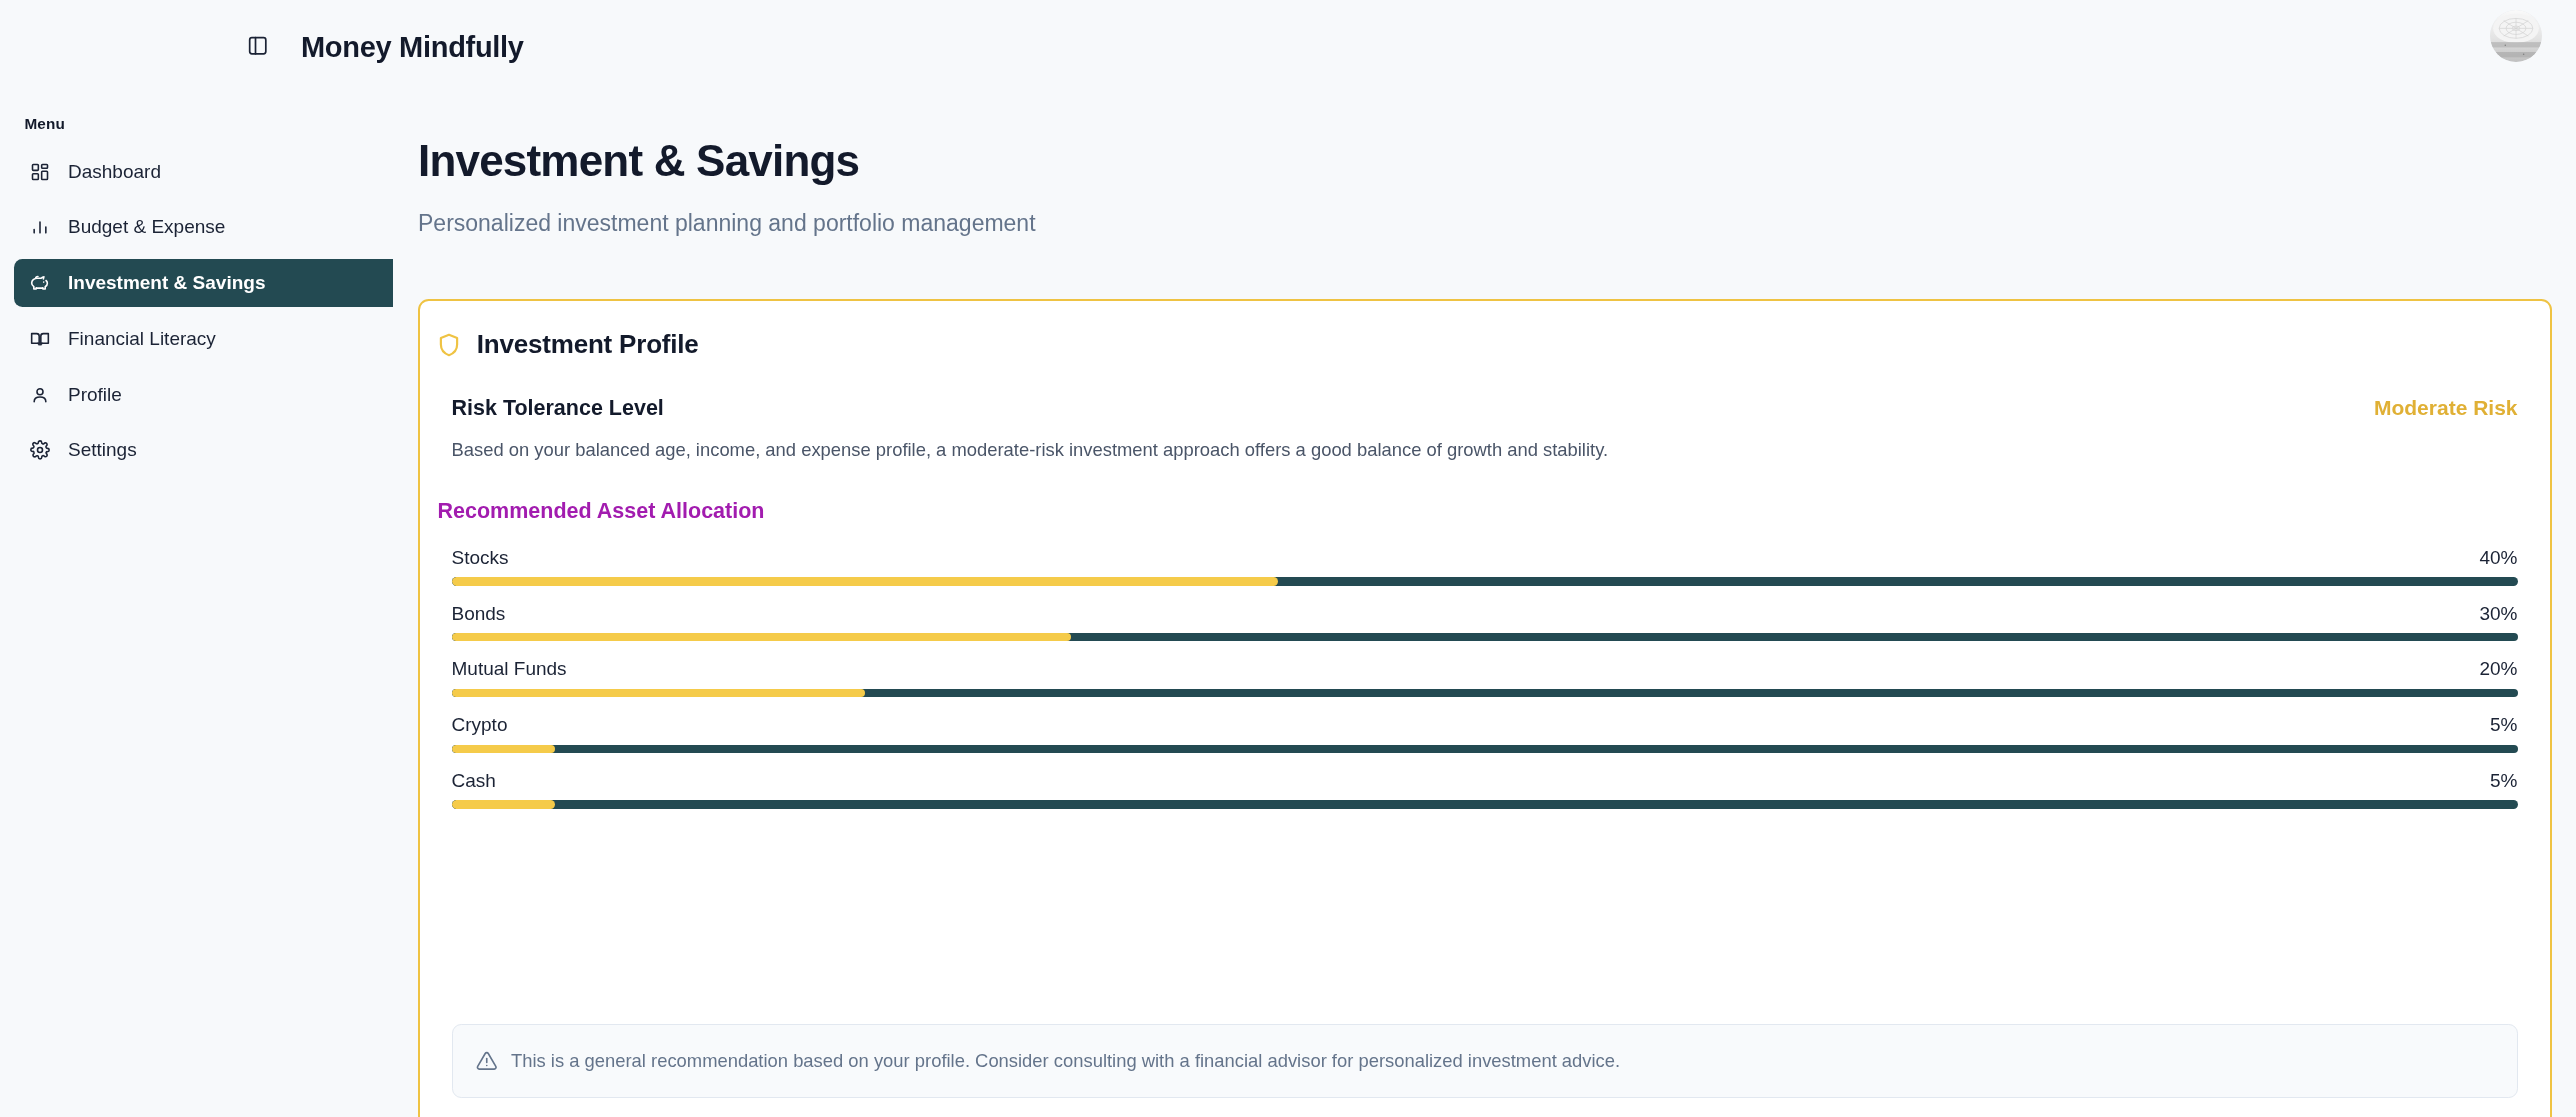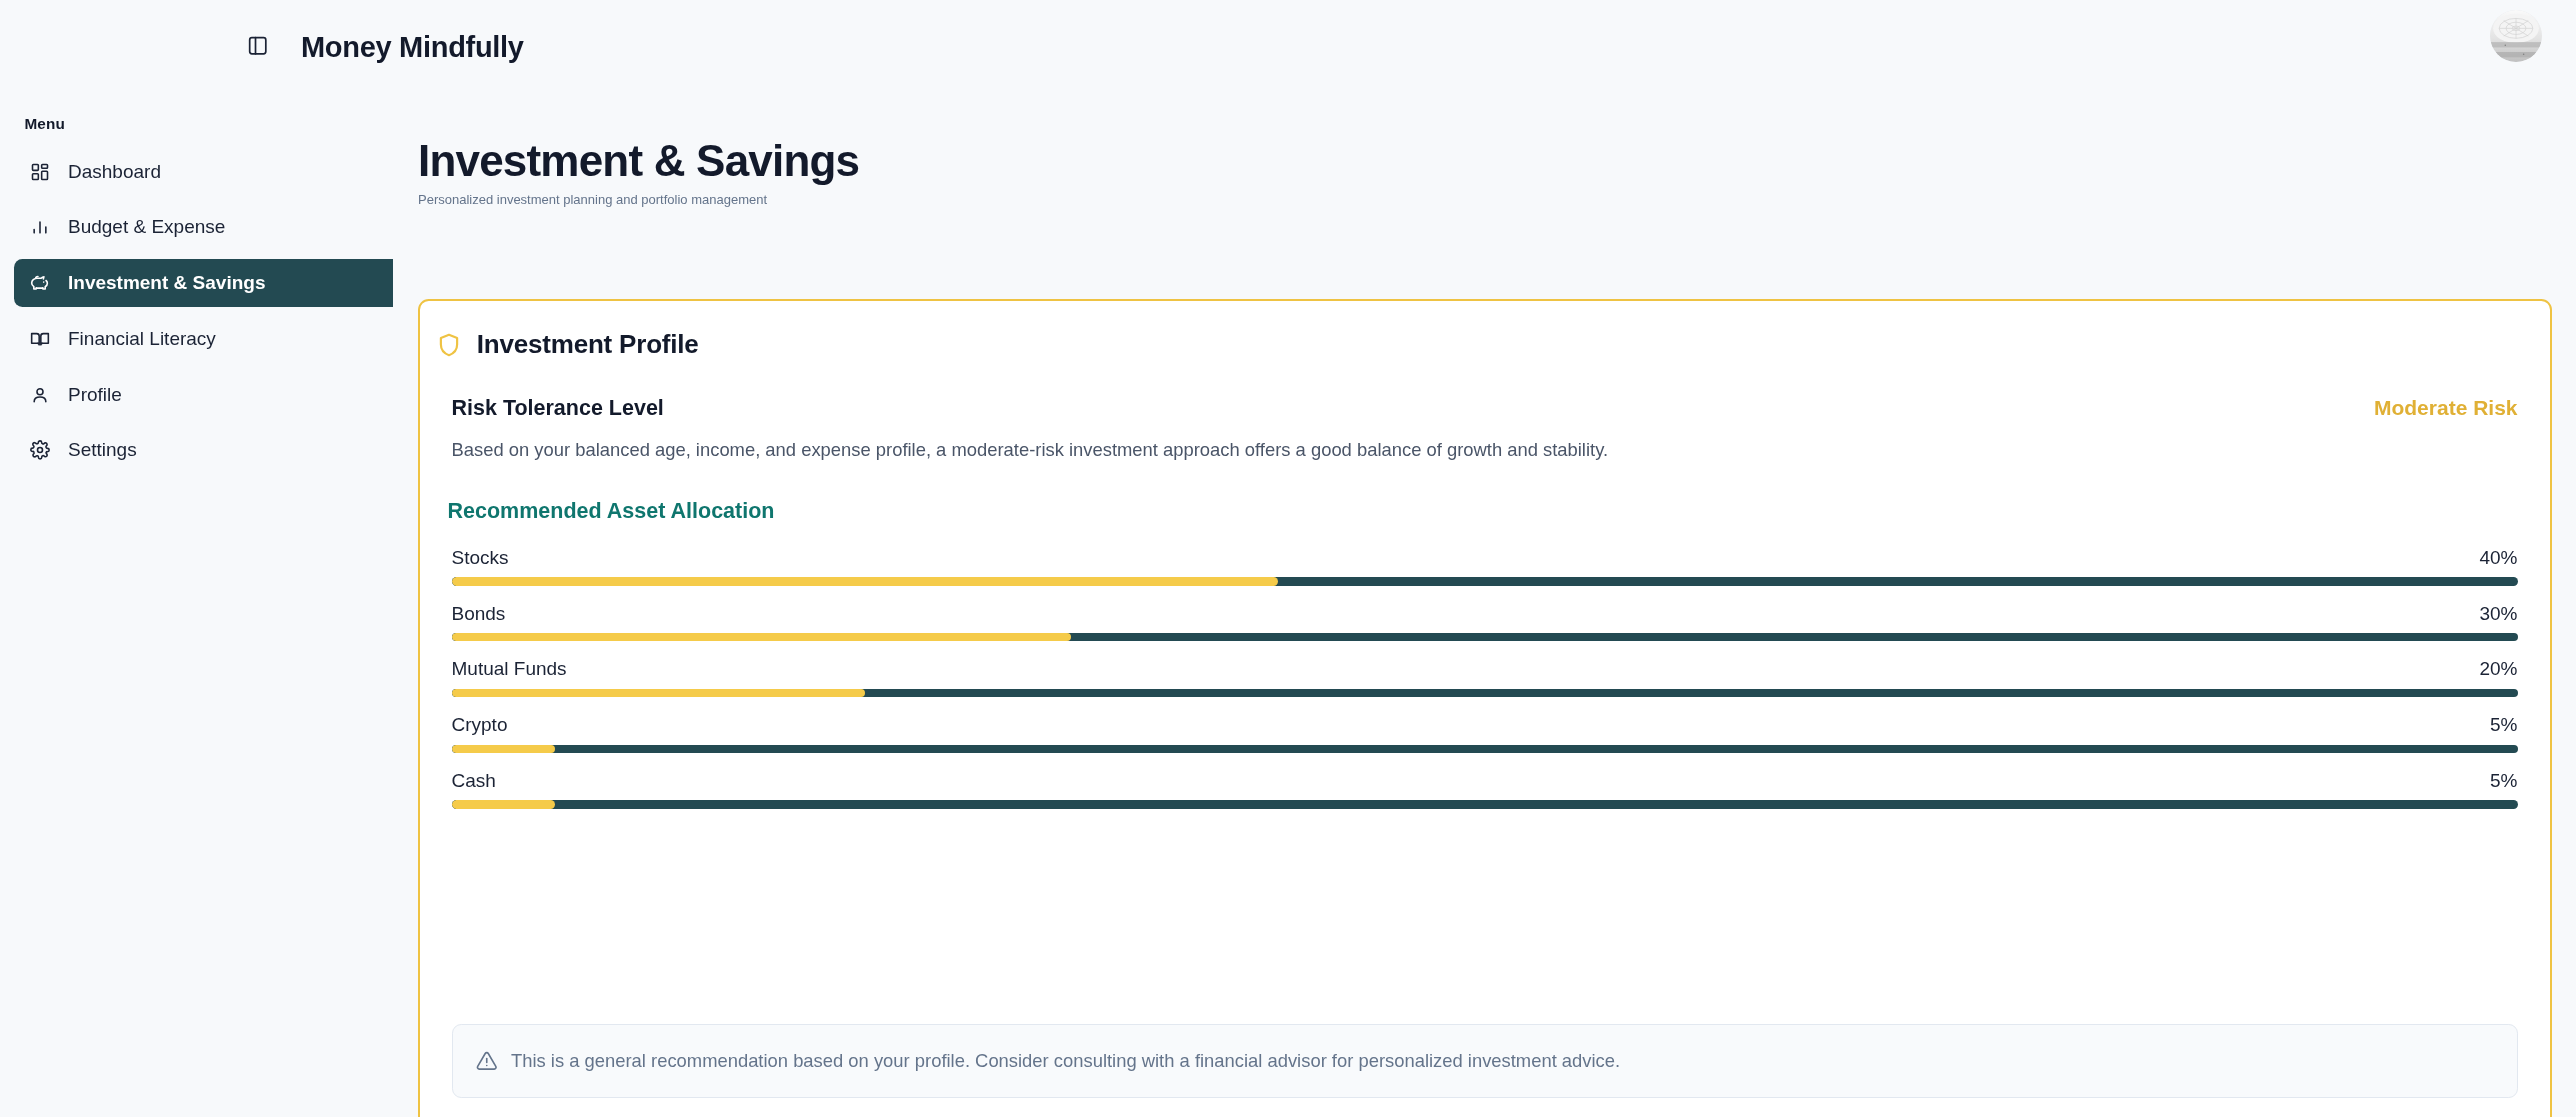--- a/index.html
+++ b/index.html
@@ -121,22 +121,22 @@
     overflow: hidden;
   }
   .page-title {
     margin: 43px 0 0 25px;
     font-size: 44px;
     font-weight: bold;
     letter-spacing: -0.8px;
     color: #131A2B;
   }
   .page-subtitle {
-    margin: 6px 0 0 25px;
-    font-size: 13px;
+    margin: 24px 0 0 25px;
+    font-size: 23px;
     color: #64748B;
   }
 
   
   .card {
     position: absolute;
     left: 24.5px;
     top: 206px;
     width: 2134px;
     height: 830px;
@@ -176,24 +176,24 @@
     white-space: nowrap;
   }
   .risk-desc {
     padding: 17px 32px 0 32px;
     font-size: 18.4px;
     color: #4A5568;
     line-height: 1.3;
   }
 
   .alloc-heading {
-    padding: 37px 0 0 28px;
+    padding: 37px 0 0 18px;
     font-size: 21.5px;
     font-weight: bold;
-    color: #0f766e;
+    color: #a21caf;
   }
 
   .alloc-list {
     padding: 23px 32px 0 32px;
   }
   .alloc-item { margin-bottom: 17px; }
   .alloc-item:last-child { margin-bottom: 0; }
   .alloc-row {
     display: flex;
     align-items: baseline;

